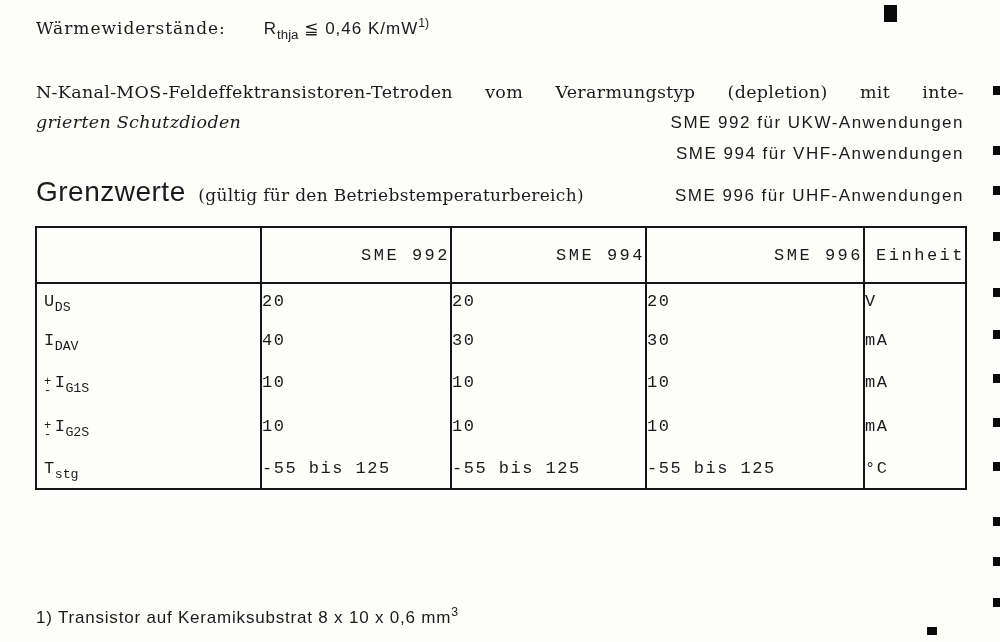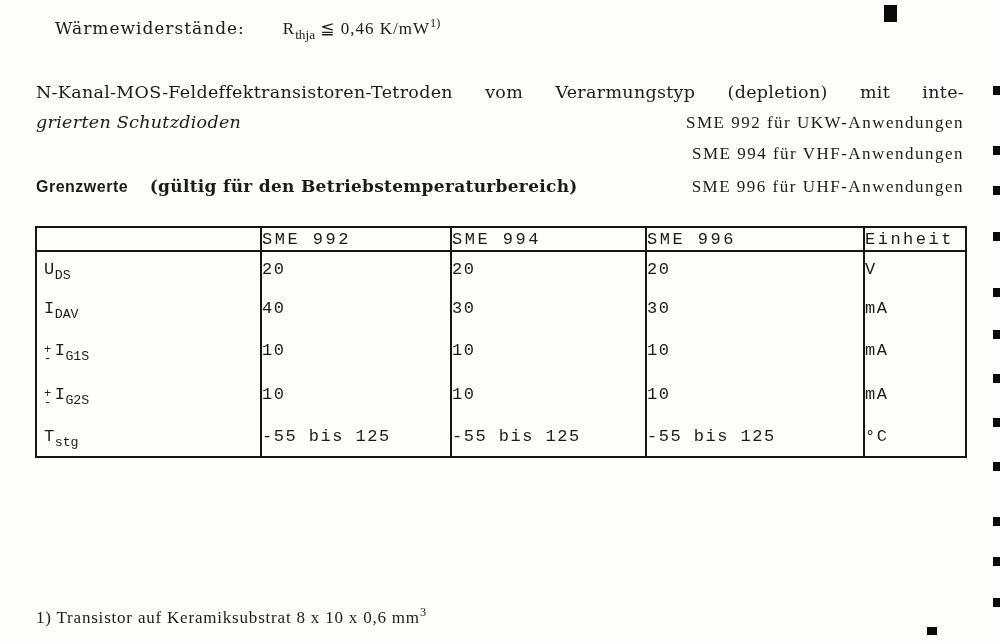--- a/index.html
+++ b/index.html
@@ -5,61 +5,61 @@
   * { margin: 0; padding: 0; box-sizing: border-box; }
   html, body { width: 1000px; height: 642px; }
   body {
     position: relative;
     background: #fdfdfb;
     color: #1b1b1b;
     font-family: "Liberation Mono", "DejaVu Sans Mono", "DejaVu Sans", monospace;
     overflow: hidden;
   }
   .serif { font-family: "DejaVu Serif", "Liberation Serif", serif; }
-  .mono  { font-family: Liberation Serif, serif; }
+  .mono  { font-family: Liberation Sans, sans-serif; }
 
   
   .thermal-line { position: absolute; top: 16px; left: 36px; font-size: 17px; white-space: nowrap; }
-  .thermal-label { letter-spacing: 1px; margin-left: 19px; }
+  .thermal-label { letter-spacing: 1px; }
   .formula { margin-left: 38px; letter-spacing: 1px; }
   sub { font-size: 0.78em; vertical-align: -5px; letter-spacing: 0; }
   sup { font-size: 0.72em; vertical-align: 7px; letter-spacing: 0; }
 
   .para-line1 {
     position: absolute; top: 82px; left: 36px; right: 36px;
     font-size: 17.5px; text-align: justify; text-align-last: justify;
     letter-spacing: 0.3px;
   }
   .para-line2 {
     position: absolute; top: 112px; left: 36px; right: 36px;
     display: flex; justify-content: space-between; align-items: baseline;
   }
   .para-line2 .left  { font-size: 17.5px; letter-spacing: 0.3px; font-style: italic; }
   .app-line { font-size: 17px; letter-spacing: 1.5px; white-space: nowrap; }
   .app-row2 { position: absolute; top: 144px; right: 36px; margin-left: 44px; }
   .gw-line {
     position: absolute; top: 176px; left: 36px; right: 36px;
     display: flex; justify-content: space-between; align-items: baseline;
   }
-  .gw-title { font-family: "Liberation Sans", "DejaVu Sans", sans-serif; font-weight: bold; font-size: 16px; letter-spacing: 0.5px; }
-  .gw-sub { font-size: 17px; letter-spacing: 0.3px; margin-left: 12px; font-weight: bold; }
+  .gw-title { font-family: "Liberation Sans", "DejaVu Sans", sans-serif; font-weight: normal; font-size: 28px; letter-spacing: 0.5px; }
+  .gw-sub { font-size: 17px; letter-spacing: 0.3px; margin-left: 3px; }
 
   
   .gw-table-wrap { position: absolute; top: 226px; left: 35px; }
   table.gw {
     border-collapse: collapse; table-layout: fixed; width: 930px;
     border: 2px solid #161616;
     font-size: 17px;
   }
   table.gw th, table.gw td {
     border-left: 2px solid #161616; border-right: 2px solid #161616;
   }
   table.gw thead th {
     border-bottom: 2px solid #161616;
-    height: 24px; font-weight: normal; text-align: left;
+    height: 56px; font-weight: normal; text-align: right;
     letter-spacing: 2.5px; vertical-align: middle;
   }
   table.gw tbody td {
     vertical-align: top; text-align: left;
     padding-top: 8px; letter-spacing: 1.5px;
   }
   table.gw tbody td.param { text-align: left; padding-left: 7px; letter-spacing: 0.5px; }
   .param-note { font-size: 16px; margin-top: 3px; white-space: nowrap; }
   .pm {
     display: inline-flex; flex-direction: column; align-items: center;

